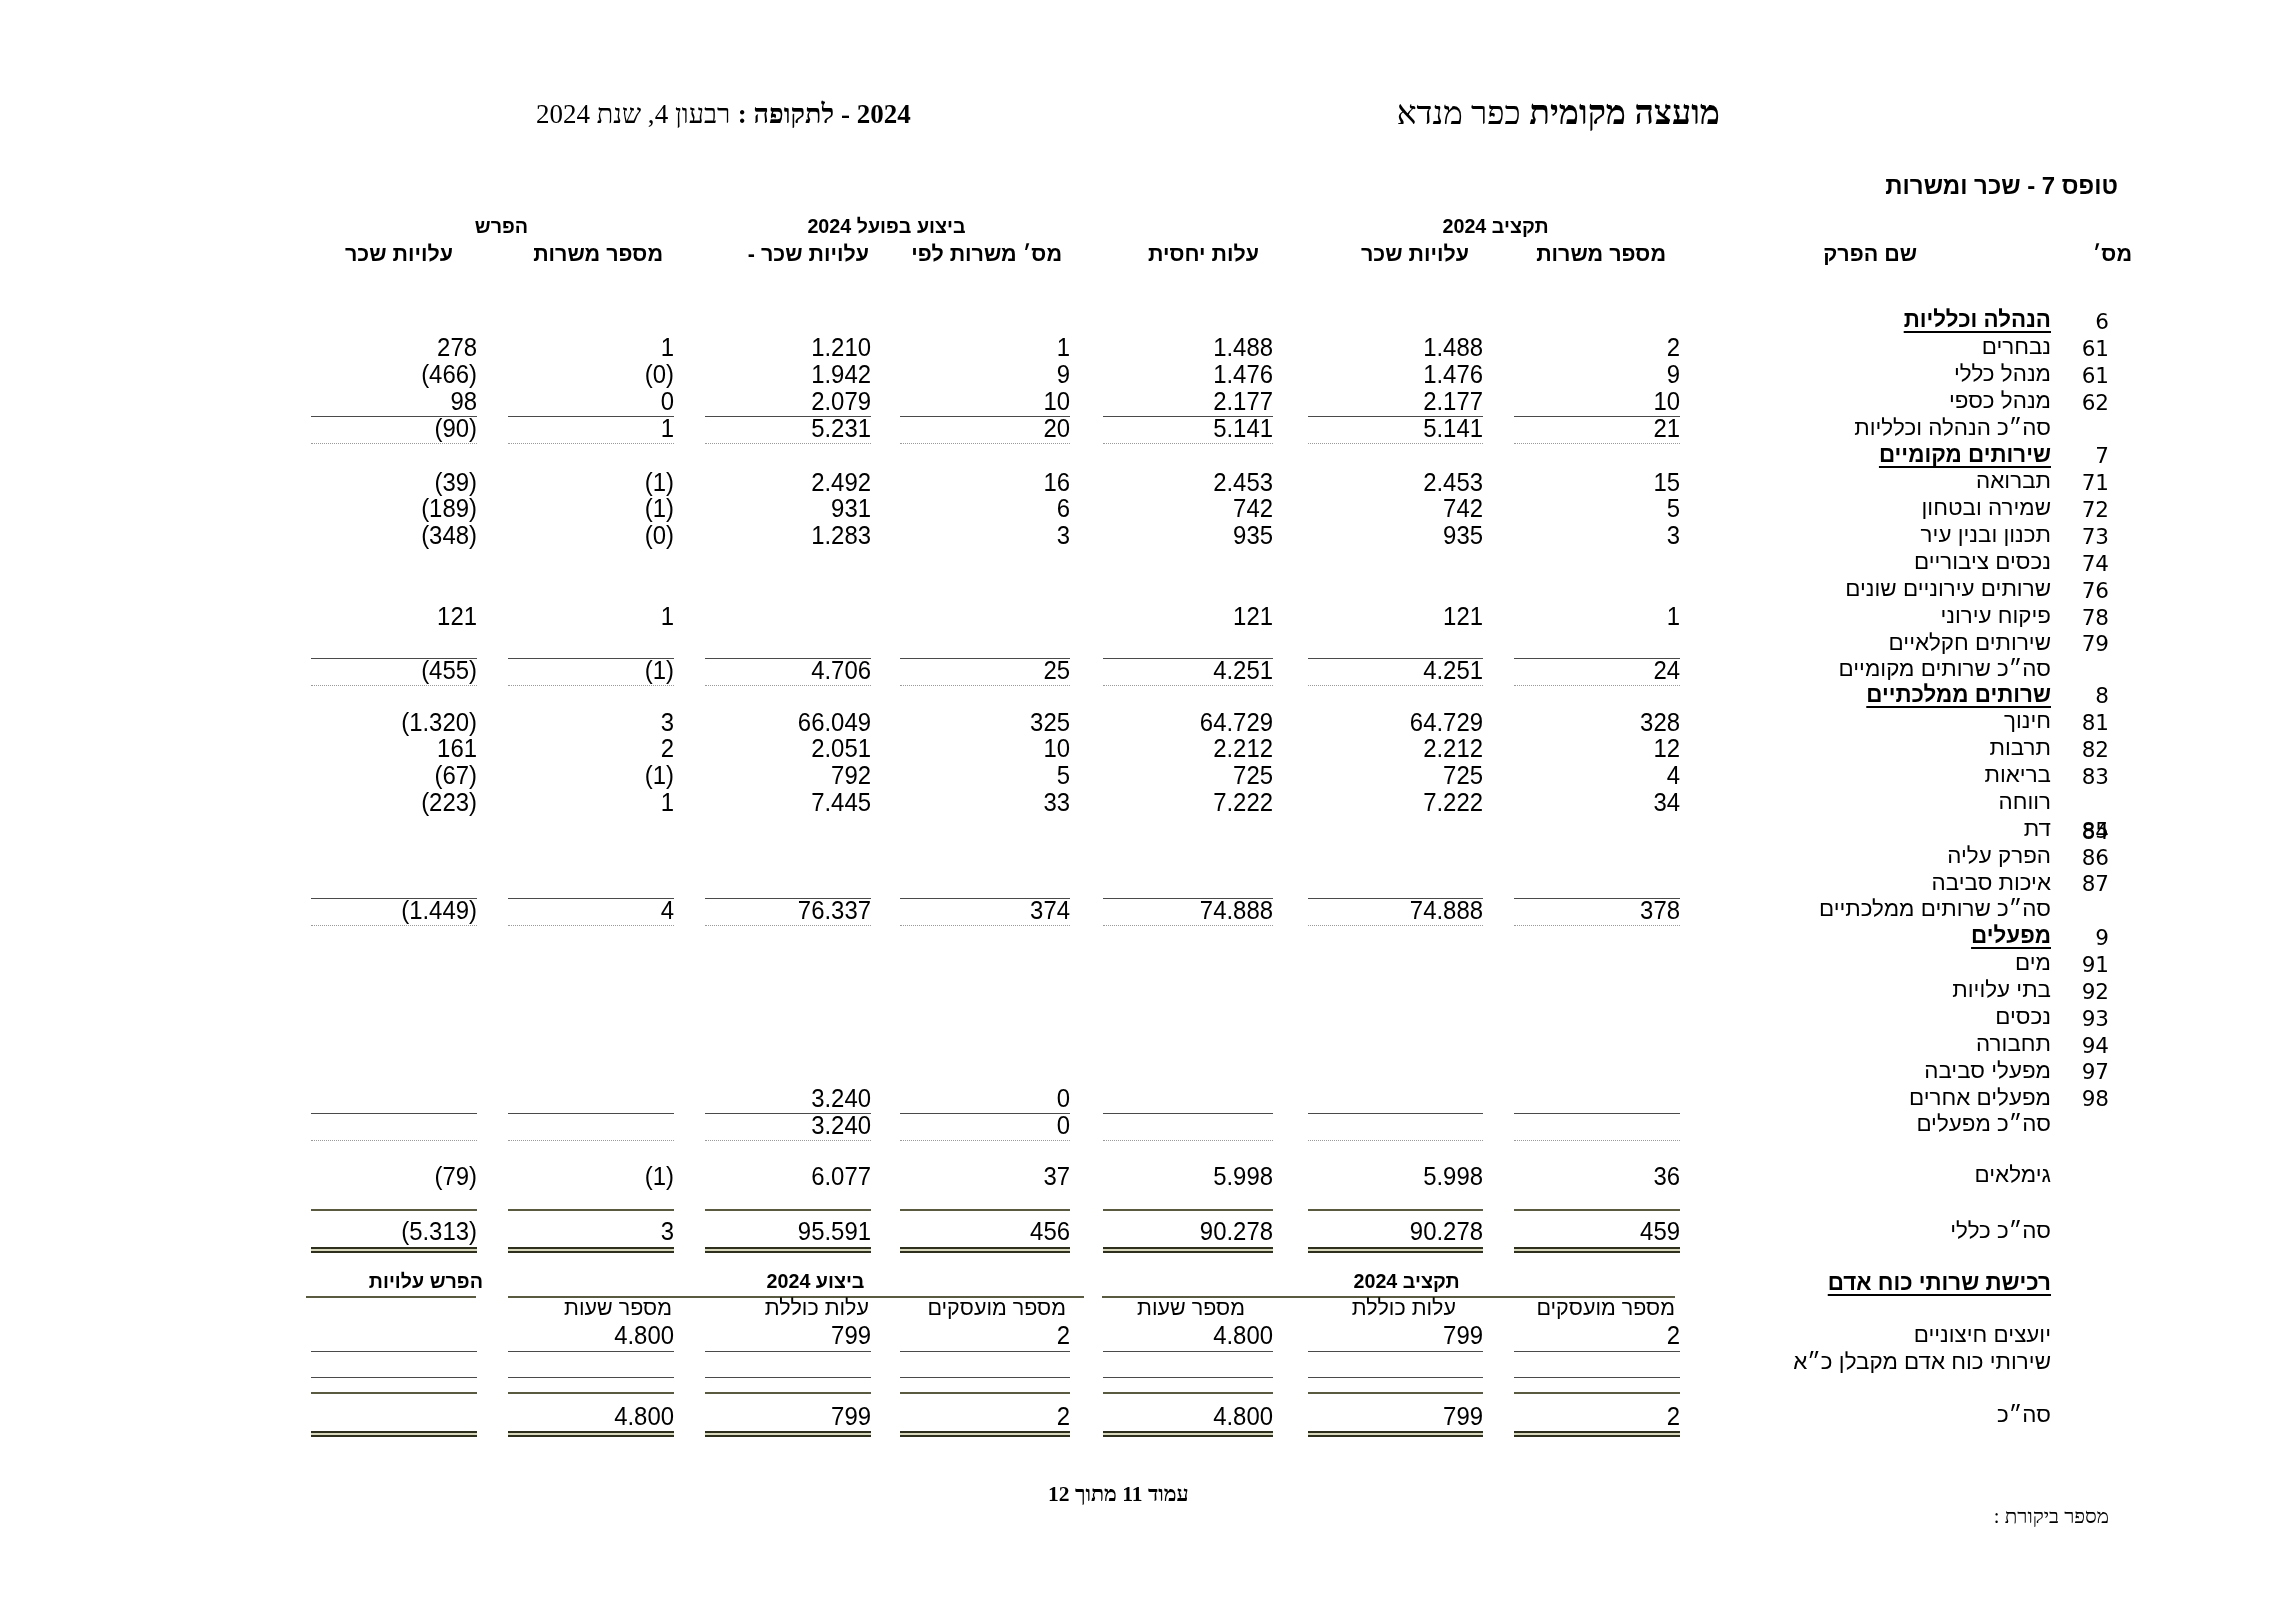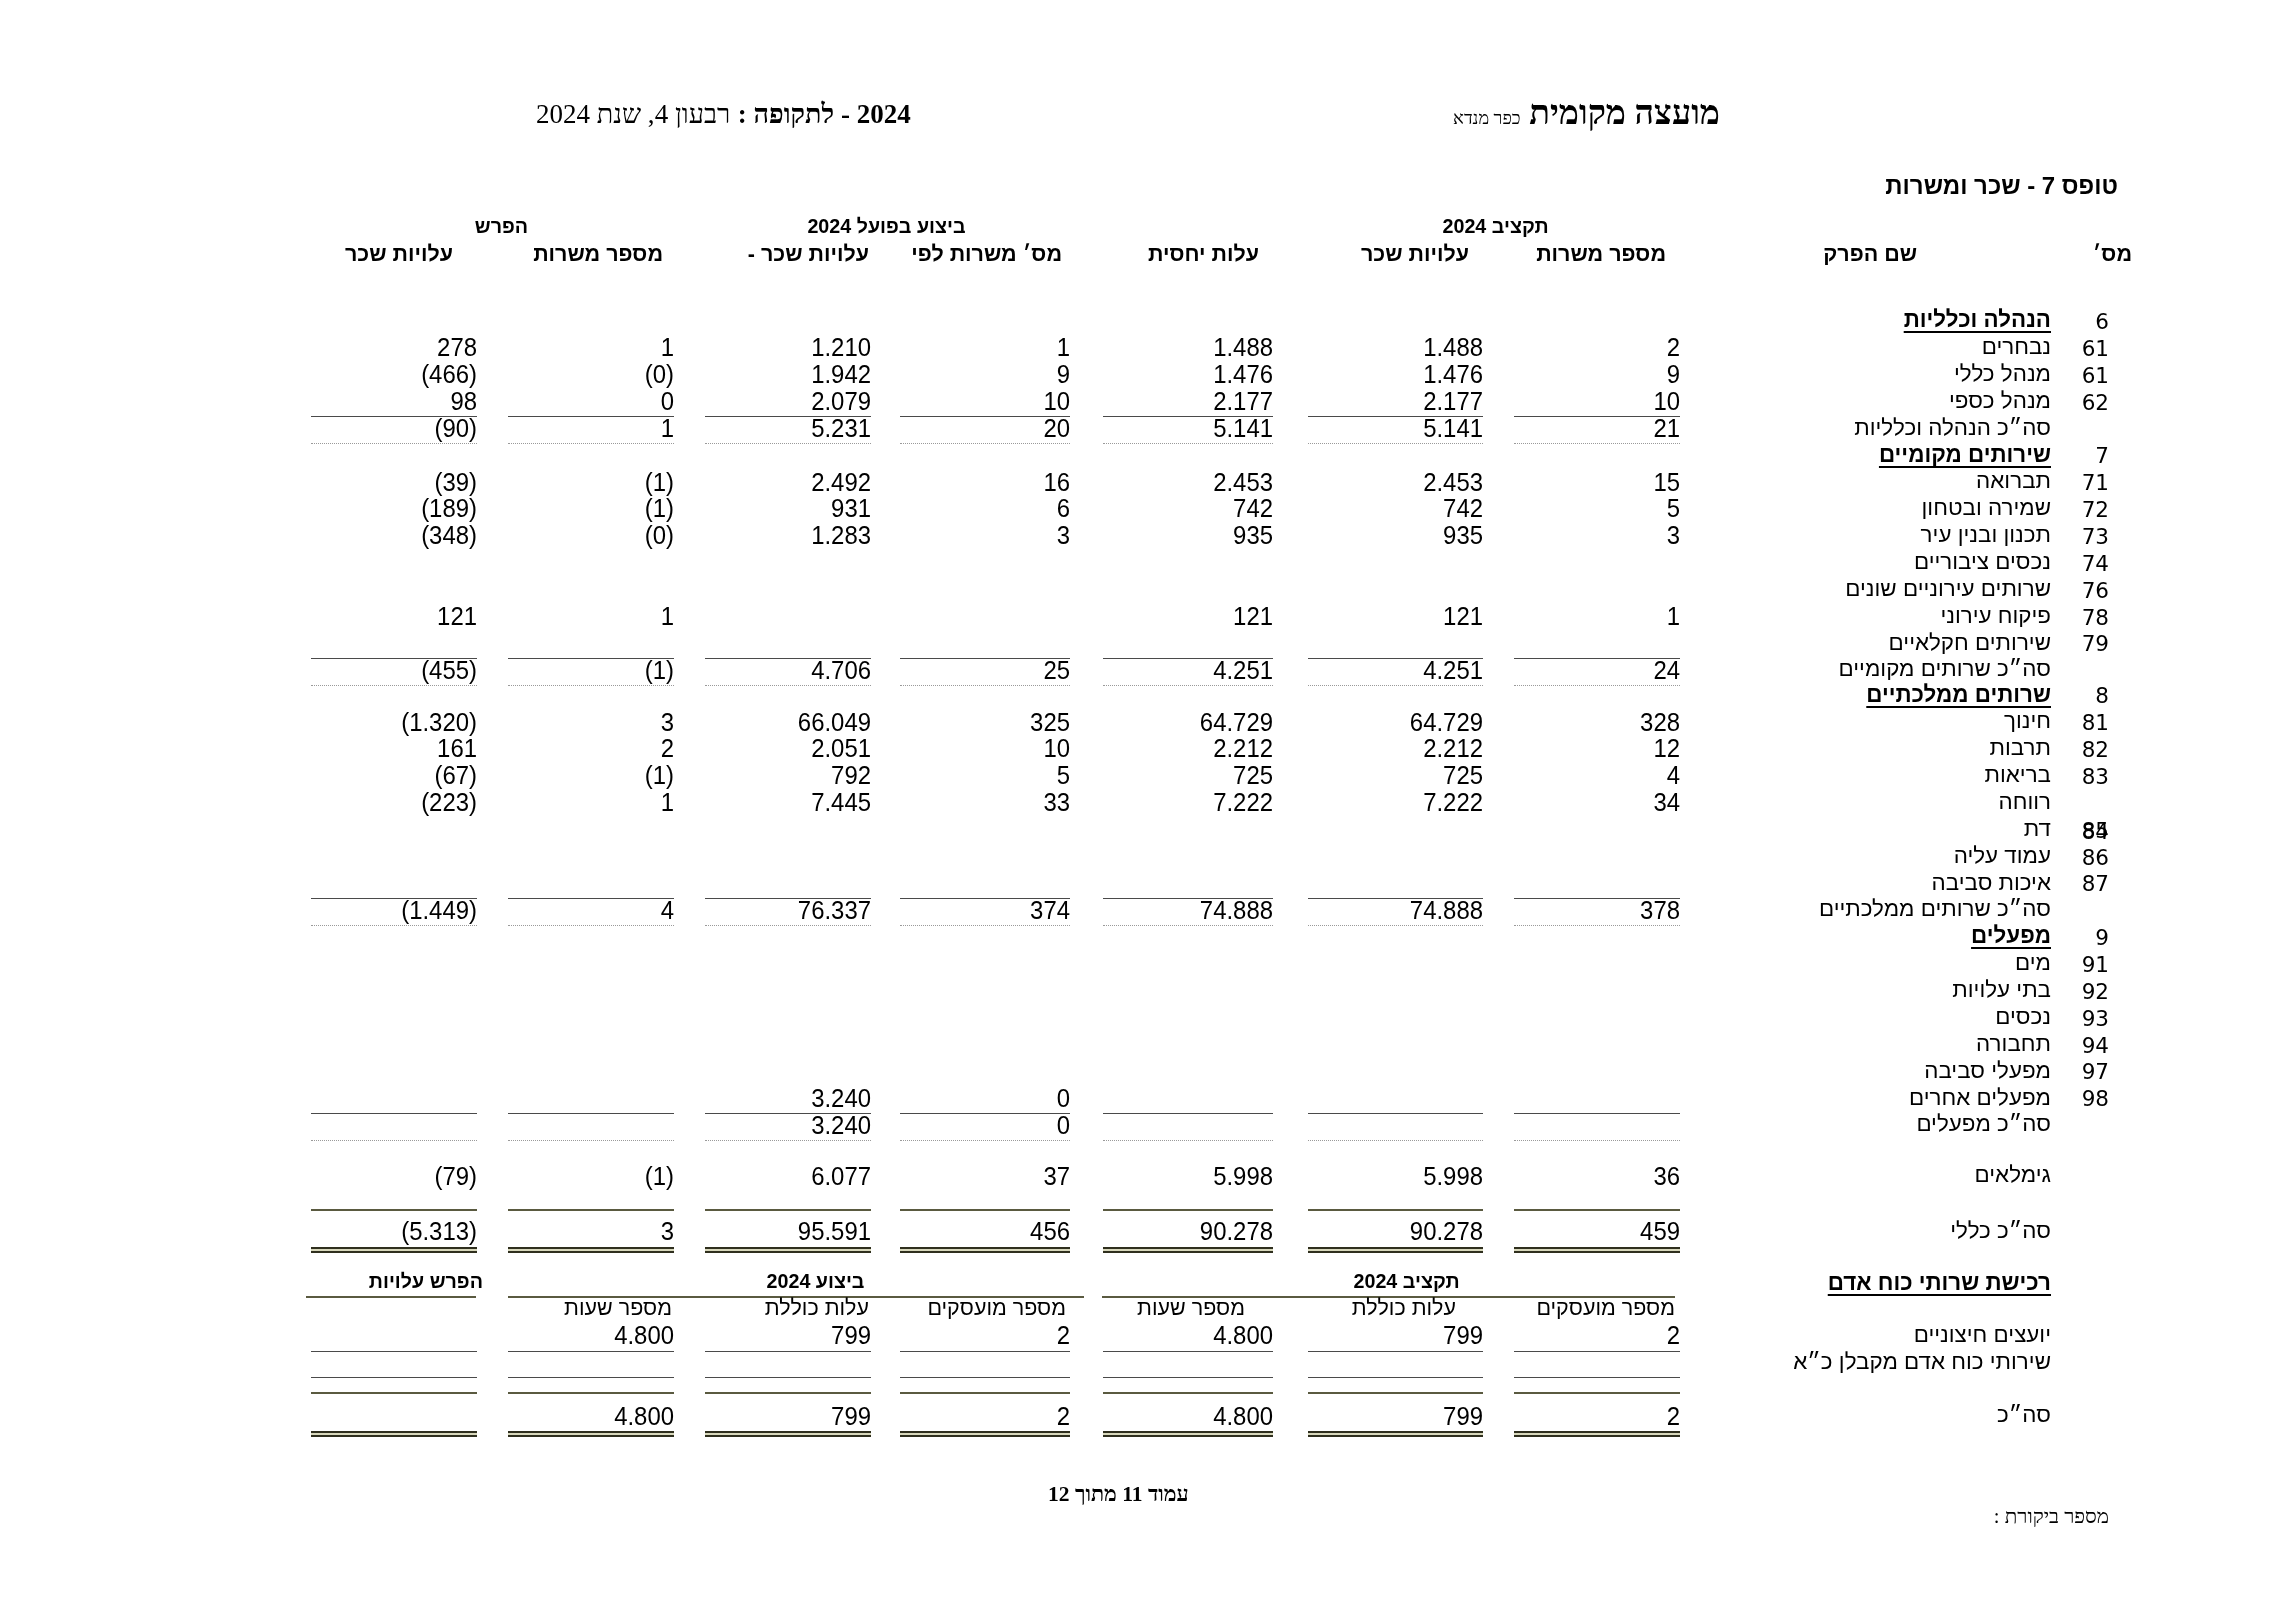--- a/index.html
+++ b/index.html
@@ -1,21 +1,21 @@
 <!DOCTYPE html>
 <html style="font-size:14.3px"><head>
 <meta charset="utf-8">
 <style>
   html, body { margin: 0; padding: 0; background: #ffffff; }
   body { width: 2293px; height: 1622px; position: relative; overflow: hidden;
          font-family: "Liberation Sans", sans-serif; color: #000; }
   .abs { position: absolute; white-space: nowrap; }
   .serif-b { font-family: "Liberation Serif", serif; font-weight: bold; }
   .hdr-title { right: 573px; top: 94px; font-size: 34px; direction: rtl; }
-  .hdr-title .sub { font-weight: normal; font-size: 18px; }
+  .hdr-title .sub { font-weight: normal; font-size: 33px; }
   .hdr-period { left: 536px; top: 99px; font-size: 27px; direction: rtl; }
   .form-title { right: 175px; top: 172px; font-size: 24px; font-weight: bold; direction: rtl; }
   .grp-hdr { font-size: 19.7px; font-weight: bold; text-align: center; direction: rtl; }
   .col-hdr { font-size: 21.5px; font-weight: bold; direction: rtl; text-align: right; }
   .col-hdr-n { font-size: 21.5px; direction: rtl; text-align: right; }
 
   .rowlbl { position: absolute; right: 242px; font-size: 22.4px; direction: rtl; text-align: right; white-space: nowrap; }
   .rowlbl.sec { font-weight: bold; text-decoration: underline; text-underline-offset: 3.6px; }
   .rownum { position: absolute; right: 184px; width: 36px; font-size: 21.5px; text-align: right;
             font-family: "DejaVu Sans", sans-serif; }
@@ -298,21 +298,21 @@
       <div class="cell" style="left:1514px; width:166px; top:814px;"></div>
       <div class="cell" style="left:1308px; width:175px; top:814px;"></div>
       <div class="cell" style="left:1103px; width:170px; top:814px;"></div>
       <div class="cell" style="left:900px; width:170px; top:814px;"></div>
       <div class="cell" style="left:705px; width:166px; top:814px;"></div>
       <div class="cell" style="left:508px; width:166px; top:814px;"></div>
       <div class="cell" style="left:311px; width:166px; top:814px;"></div>
     </div>
     <div>
       <div class="rownum" style="top:845px;">86</div>
-      <div class="rowlbl" style="top:843px;">עמוד עליה</div>
+      <div class="rowlbl" style="top:843px;">הפרק עליה</div>
       <div class="cell" style="left:1514px; width:166px; top:841px;"></div>
       <div class="cell" style="left:1308px; width:175px; top:841px;"></div>
       <div class="cell" style="left:1103px; width:170px; top:841px;"></div>
       <div class="cell" style="left:900px; width:170px; top:841px;"></div>
       <div class="cell" style="left:705px; width:166px; top:841px;"></div>
       <div class="cell" style="left:508px; width:166px; top:841px;"></div>
       <div class="cell" style="left:311px; width:166px; top:841px;"></div>
     </div>
     <div>
       <div class="rownum" style="top:871px;">87</div>

